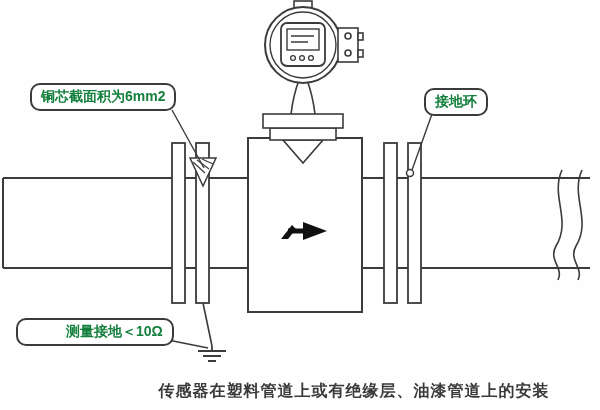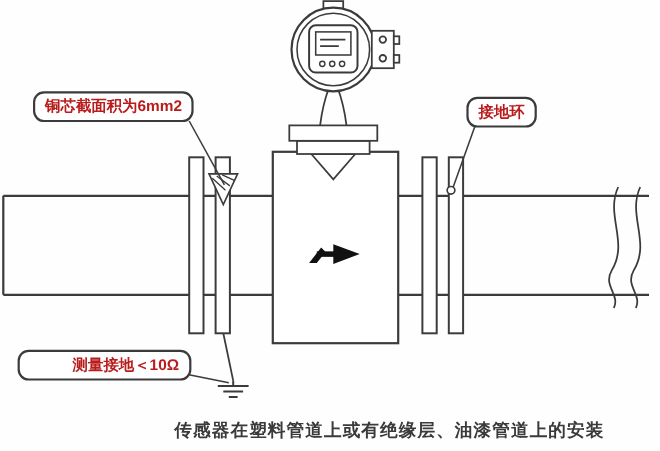--- a/index.html
+++ b/index.html
@@ -12,21 +12,21 @@
   }
   #diagram-svg{position:absolute;left:0;top:0;}
   .label-box{
     position:absolute;
     border:2px solid #3b3b3b;
     border-radius:10px;
     background:#ffffff;
     padding:3px 9px;
     font-size:14px;
     font-weight:bold;
-    color:#b91c1c;
+    color:#15803d;
     white-space:nowrap;
     line-height:1.25;
     z-index:3;
   }
   #caption{
     position:absolute;
     left:0;right:0;
     top:381px;
     text-align:center;
     padding-left:108px;

